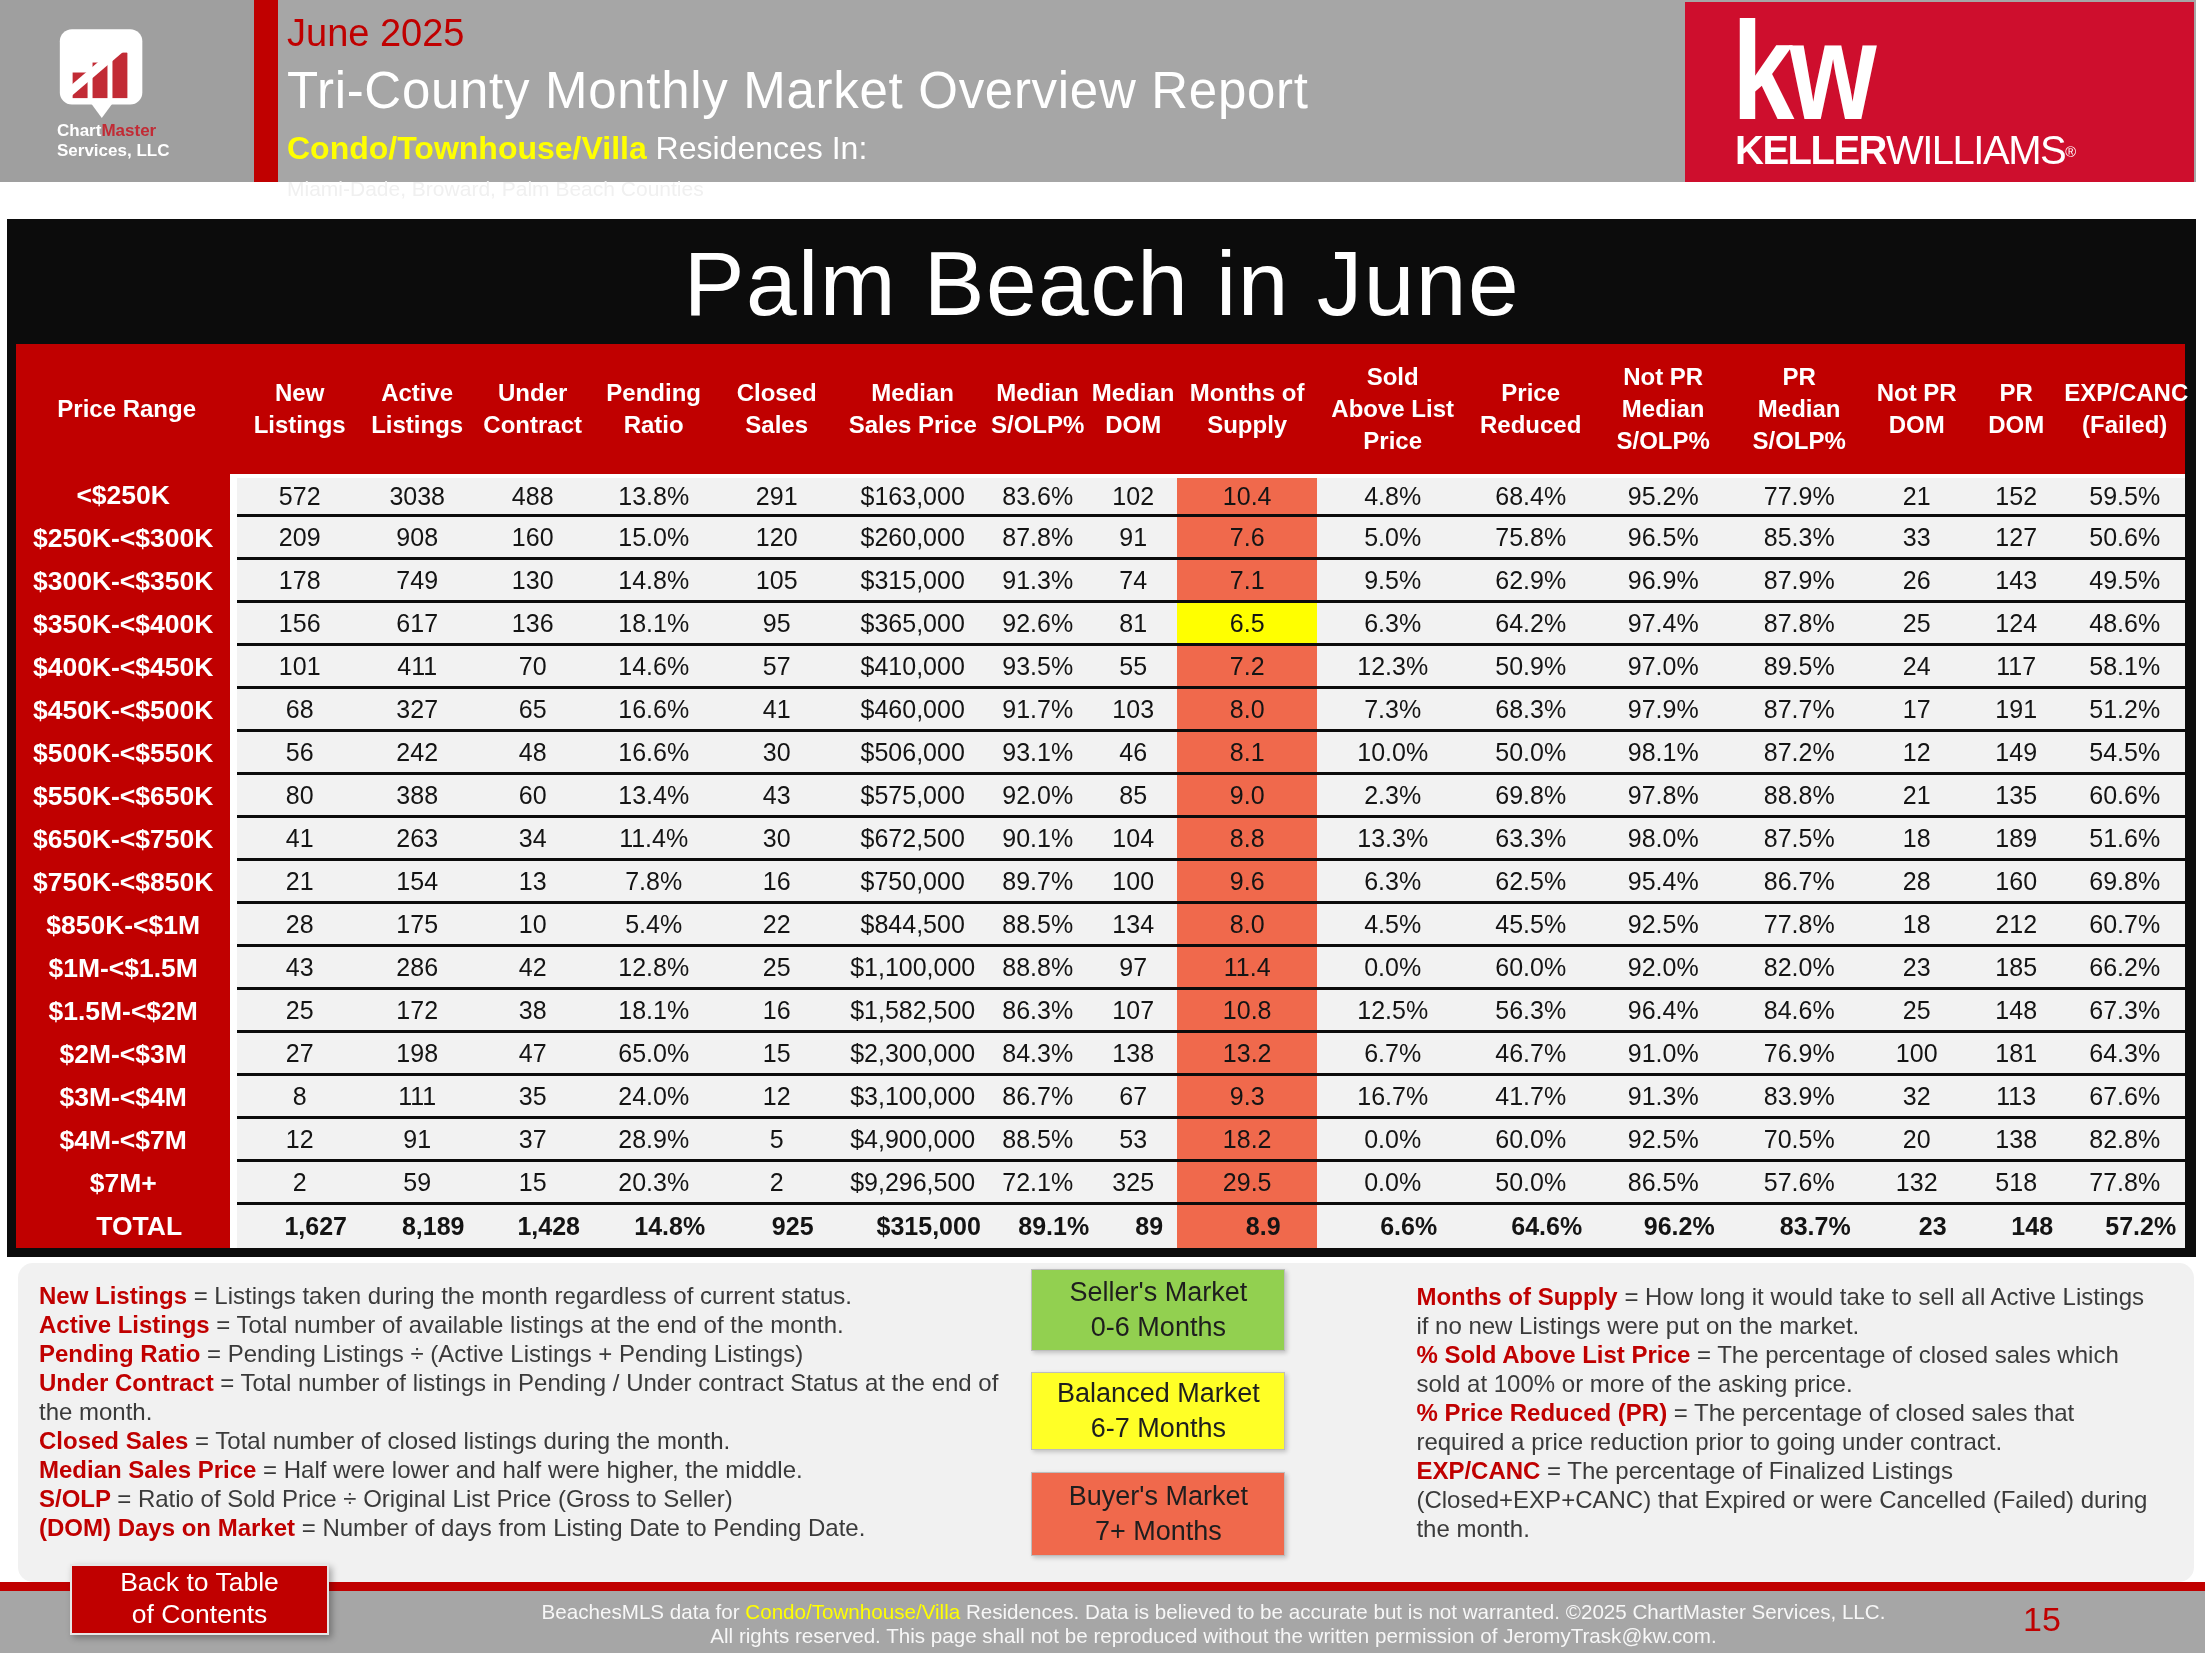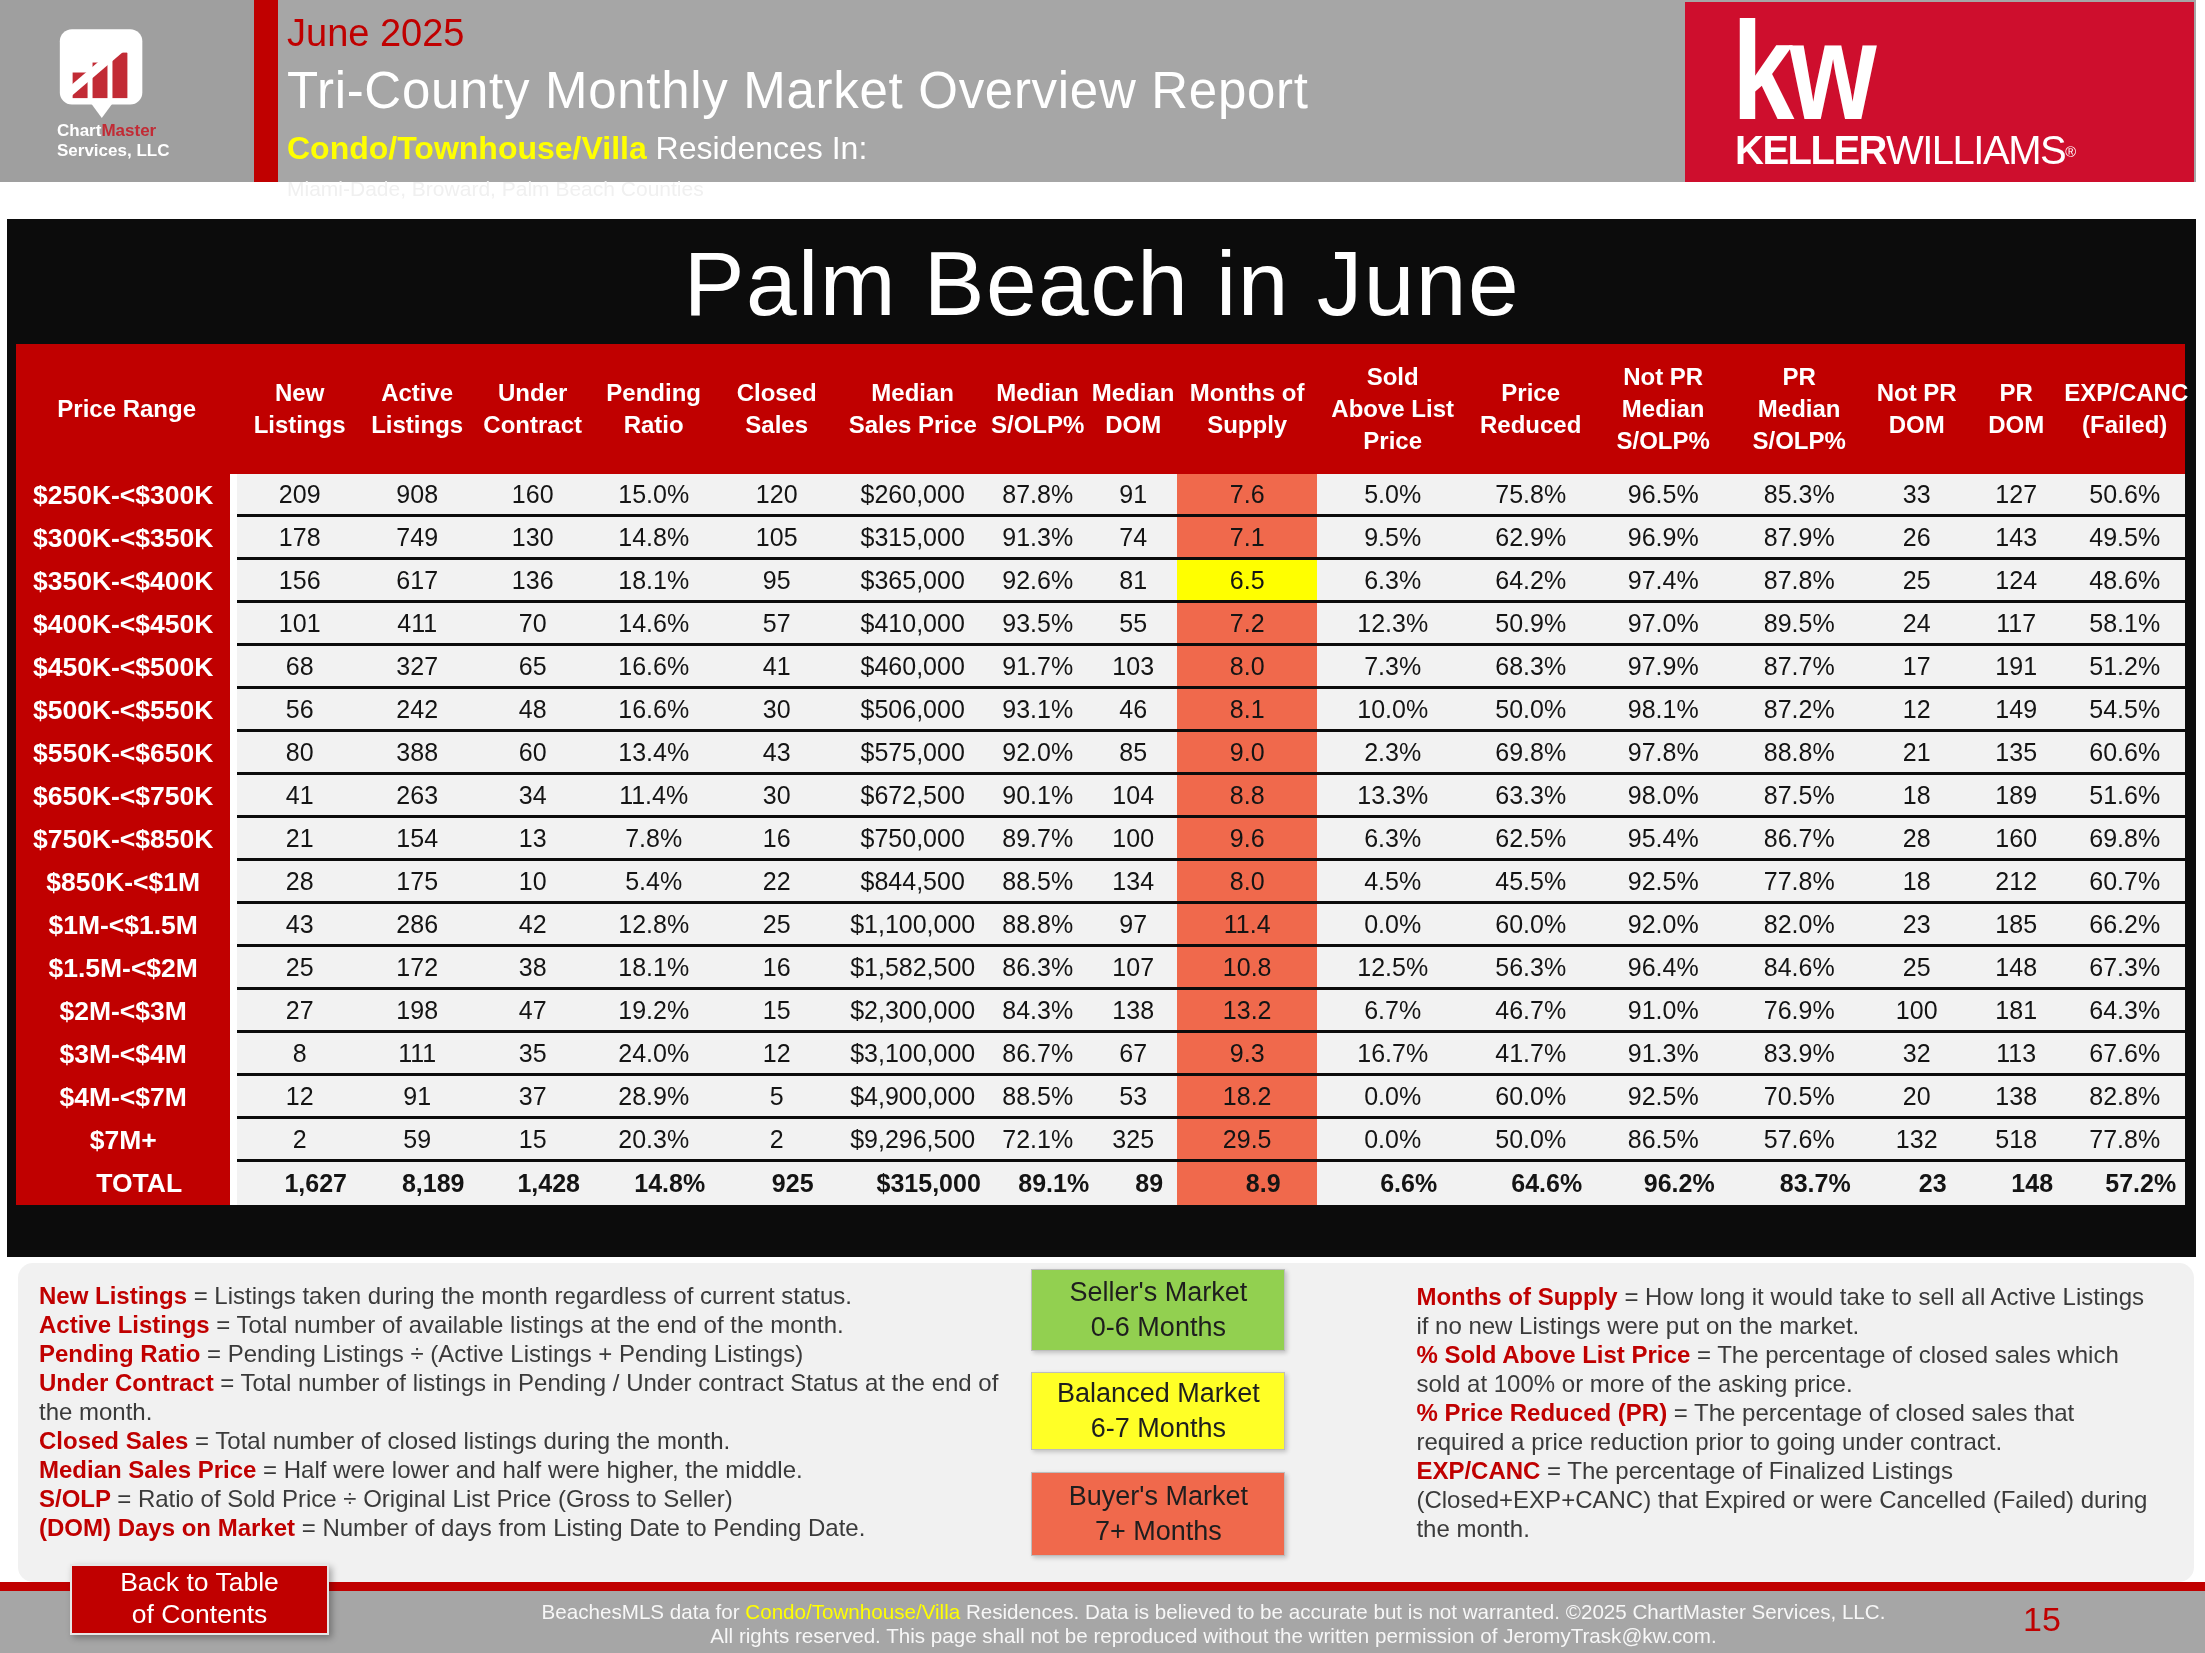--- a/index.html
+++ b/index.html
@@ -164,20 +164,39 @@
 S/OLP%</td>
             <td class="hcell">Not PR
 DOM</td>
             <td class="hcell">PR
 DOM</td>
             <td class="hcell">EXP/CANC
 (Failed)</td>
           </tr>
       </tbody>
       <tbody id="table-body">
+          <tr class="r0 ">
+            <td class="rowlabel">&lt;$250K</td>
+            <td class="cell">572</td>
+            <td class="cell">3038</td>
+            <td class="cell">488</td>
+            <td class="cell">13.8%</td>
+            <td class="cell">291</td>
+            <td class="cell">$163,000</td>
+            <td class="cell">83.6%</td>
+            <td class="cell">102</td>
+            <td class="cell mos">10.4</td>
+            <td class="cell">4.8%</td>
+            <td class="cell">68.4%</td>
+            <td class="cell">95.2%</td>
+            <td class="cell">77.9%</td>
+            <td class="cell">21</td>
+            <td class="cell">152</td>
+            <td class="cell">59.5%</td>
+          </tr>
           <tr class="">
             <td class="rowlabel">$250K-&lt;$300K</td>
             <td class="cell">209</td>
             <td class="cell">908</td>
             <td class="cell">160</td>
             <td class="cell">15.0%</td>
             <td class="cell">120</td>
             <td class="cell">$260,000</td>
             <td class="cell">87.8%</td>
             <td class="cell">91</td>
@@ -397,21 +416,21 @@
             <td class="cell">84.6%</td>
             <td class="cell">25</td>
             <td class="cell">148</td>
             <td class="cell">67.3%</td>
           </tr>
           <tr class="">
             <td class="rowlabel">$2M-&lt;$3M</td>
             <td class="cell">27</td>
             <td class="cell">198</td>
             <td class="cell">47</td>
-            <td class="cell">19.2%</td>
+            <td class="cell">65.0%</td>
             <td class="cell">15</td>
             <td class="cell">$2,300,000</td>
             <td class="cell">84.3%</td>
             <td class="cell">138</td>
             <td class="cell mos">13.2</td>
             <td class="cell">6.7%</td>
             <td class="cell">46.7%</td>
             <td class="cell">91.0%</td>
             <td class="cell">76.9%</td>
             <td class="cell">100</td>

